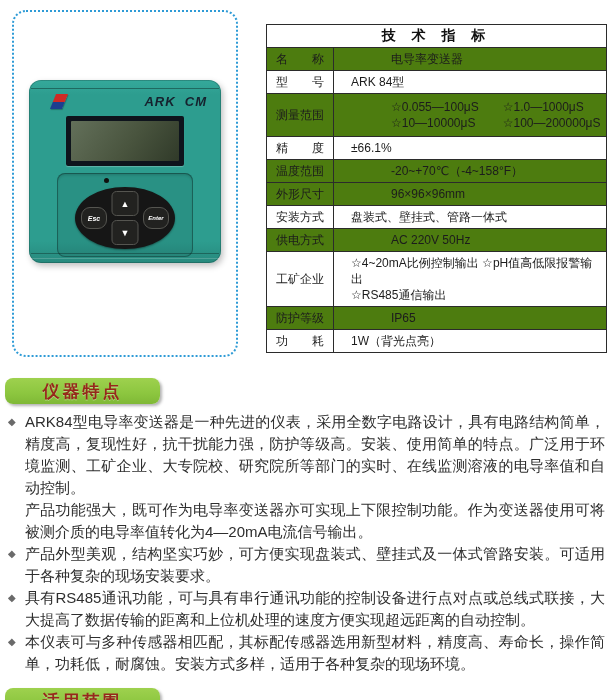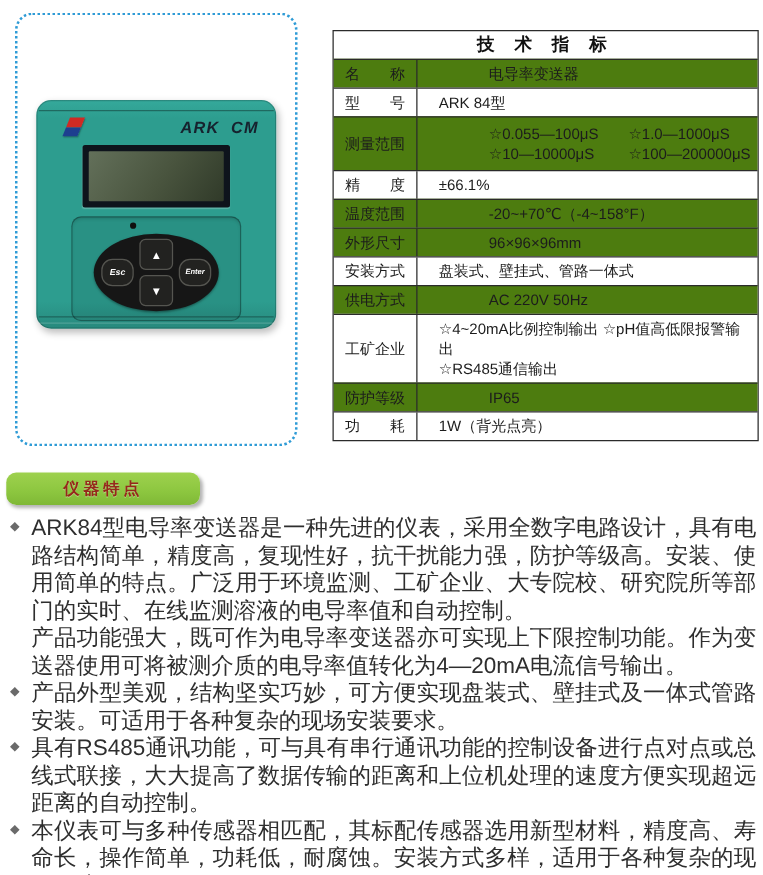--- a/index.html
+++ b/index.html
@@ -55,29 +55,29 @@
   .spec-row.tall{min-height:42px;}
   .spec-row.shaded{background:#4d7c0f;gap:40px;}
   .cell-label{width:66px;border-right:1px solid #2b2b2b;display:flex;align-items:center;justify-content:center;text-align:center;white-space:pre;flex-shrink:0;}
   .cell-value{flex:1;display:flex;align-items:center;padding:3px 4px 3px 17px;white-space:pre-wrap;line-height:16px;}
   
   .section-badge{
     width:155px;height:26px;margin-left:5px;border-radius:8px;
     background:linear-gradient(180deg,#9ed14e 0%,#8cc63f 60%,#7fb836 100%);
     box-shadow:2px 2px 3px rgba(0,0,0,.3);
     display:flex;align-items:center;justify-content:center;
-    color:#96281b;font-weight:bold;font-size:13px;letter-spacing:3px;
+    color:#96281b;font-weight:bold;font-size:17px;letter-spacing:3px;
     text-shadow:0 1px 0 rgba(255,255,255,.35);
   }
   
   .features-section{margin-top:6px;}
   .feature-list{margin:7px 5px 0 8px;}
   .feature-item{display:flex;}
   .bullet{width:17px;flex-shrink:0;color:#6a6a6a;font-size:10px;padding-top:5px;}
-  .feature-text{flex:1;font-size:18px;line-height:22px;text-align:justify;color:#2e2e2e;}
+  .feature-text{flex:1;font-size:15px;line-height:22px;text-align:justify;color:#2e2e2e;}
   .feature-text p{margin:0;}
   
   .scope-section{margin-top:13px;}
 </style>
 </head>
 <body>
 
 <div class="top-section">
 
   <div class="photo-frame">

